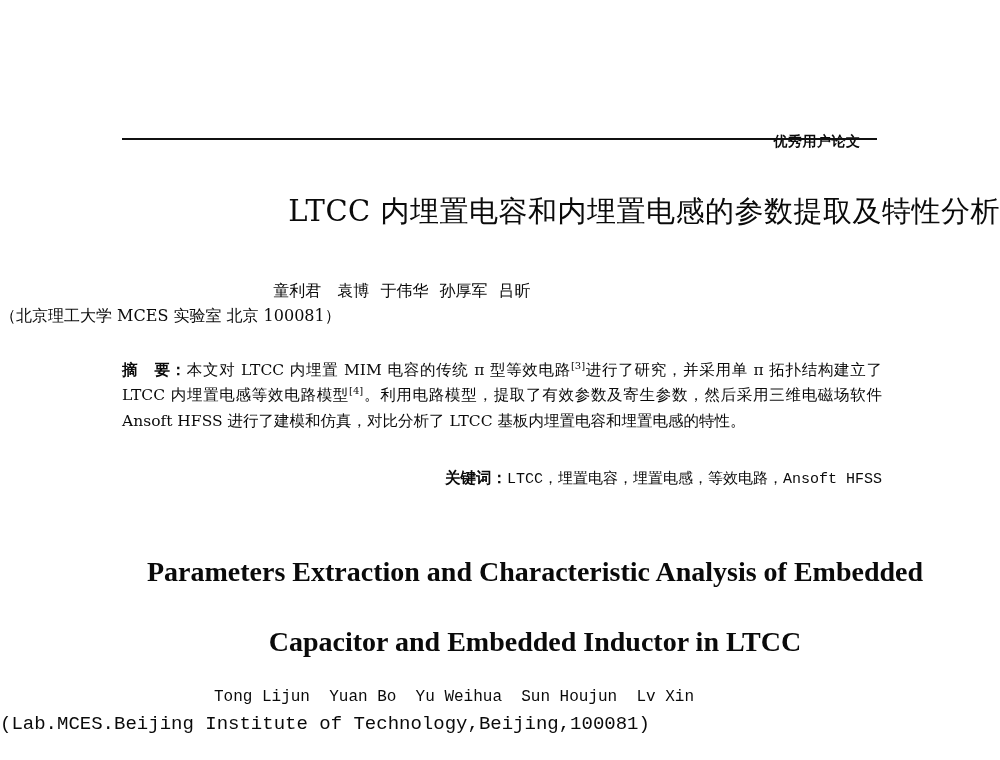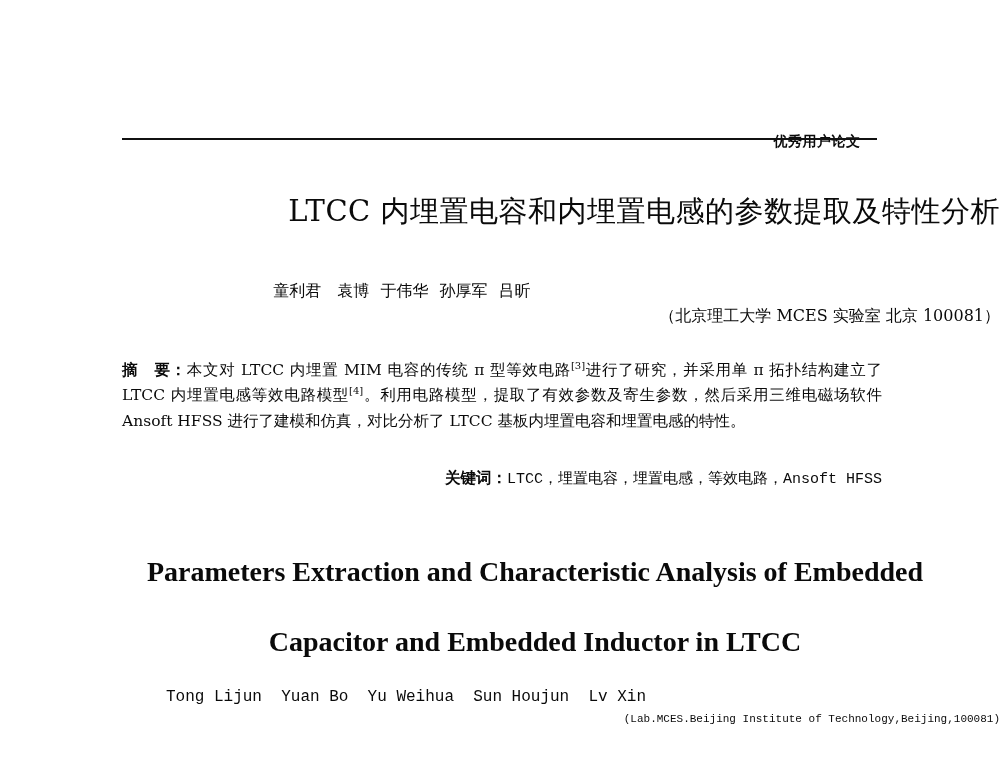--- a/index.html
+++ b/index.html
@@ -12,21 +12,21 @@
     .header-rule { top: 138px; left: 122px; width: 755px; height: 2px; background: #111; }
     .cn-title {
       top: 192px; left: 0; width: 1000px; text-align: right;
       font-family: "DejaVu Serif", serif; font-size: 29px; letter-spacing: 0.5px;
     }
     .cn-authors {
       top: 281px; left: 0; width: 804px; text-align: center;
       font-family: "DejaVu Serif", serif; font-size: 16px; word-spacing: 6px;
     }
     .cn-affil {
-      top: 306px; left: 0; width: 1000px; text-align: right;
+      top: 306px; left: 0; width: 1000px; text-align: left;
       font-family: "DejaVu Serif", serif; font-size: 16px;
     }
     .abstract {
       top: 358px; left: 122px; width: 760px;
       font-family: "DejaVu Serif", serif; font-size: 15.5px; line-height: 25.3px;
       text-align: justify;
     }
     .abstract .lbl { font-weight: bold; font-family: "DejaVu Sans", sans-serif; }
     .abstract sup { font-size: 10px; line-height: 0; }
     .keywords {
@@ -36,25 +36,25 @@
     .keywords .lbl { font-weight: bold; font-family: "DejaVu Sans", sans-serif; }
     .keywords .kwtext { font-family: "Liberation Mono", monospace; font-size: 15px; }
     .en-title {
       left: 0; width: 1000px; text-align: center;
       font-family: "Liberation Serif", serif; font-weight: bold; font-size: 28px; padding-left: 35px;
     }
     .en-title.l1 { top: 556px; }
     .en-title.l2 { top: 626px; }
     .en-authors {
       top: 688px; left: 0; width: 812px; text-align: center;
-      font-family: "Liberation Mono", monospace; font-size: 16px; white-space: pre;
+      font-family: "Liberation Mono", monospace; font-size: 16px; white-space: pre; padding-left: 48px;
     }
     .en-affil {
-      top: 713px; left: 0; width: 1000px; text-align: right;
-      font-family: "Liberation Mono", monospace; font-size: 11px; white-space: pre;
+      top: 713px; left: 0; width: 1000px; text-align: left;
+      font-family: "Liberation Mono", monospace; font-size: 19px; white-space: pre;
     }
   </style>
 </head>
 <body>
 
 <div class="abs header-label">优秀用户论文</div>
 <div class="abs header-rule"></div>
 
 <div class="abs cn-title">LTCC 内埋置电容和内埋置电感的参数提取及特性分析</div>
 <div class="abs cn-authors">童利君　袁博 于伟华 孙厚军 吕昕</div>

